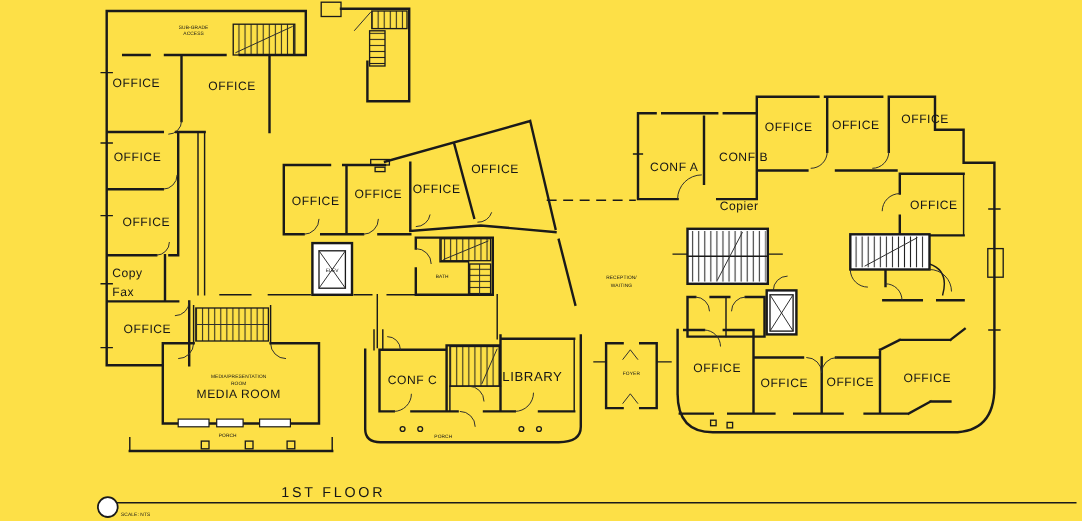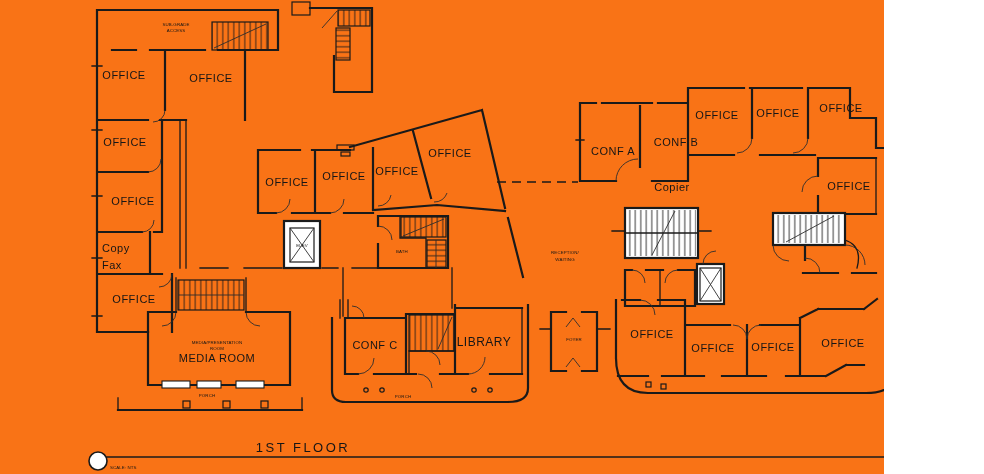--- a/index.html
+++ b/index.html
@@ -1,16 +1,16 @@
 <!DOCTYPE html>
 <html><head>
 <meta charset="utf-8">
 <style>
   html,body{margin:0;padding:0;background:#ffffff;}
-  #plan-wrap{position:relative;width:884px;height:474px;background:#f97316;overflow:hidden;}
+  #plan-wrap{position:relative;width:984px;height:474px;background:#fde047;overflow:hidden;}
   svg{position:absolute;left:0;top:0;}
   .w2{fill:none;stroke:#1a1a1a;stroke-width:2.2;stroke-linecap:square}
   .w1{fill:none;stroke:#1a1a1a;stroke-width:1.3;stroke-linecap:square}
   .th{fill:none;stroke:#2e2e2e;stroke-width:0.9}
   .dash{fill:none;stroke:#1a1a1a;stroke-width:1.5;stroke-dasharray:9 6}
   .hv{fill:url(#hv);stroke:#1a1a1a;stroke-width:1.2}
   .hh{fill:url(#hh);stroke:#1a1a1a;stroke-width:1.2}
   .hvfill{fill:url(#hv);stroke:none}
   .box1{fill:none;stroke:#1a1a1a;stroke-width:1.2}
   .box2{fill:#ffffff;stroke:#1a1a1a;stroke-width:2.2}

